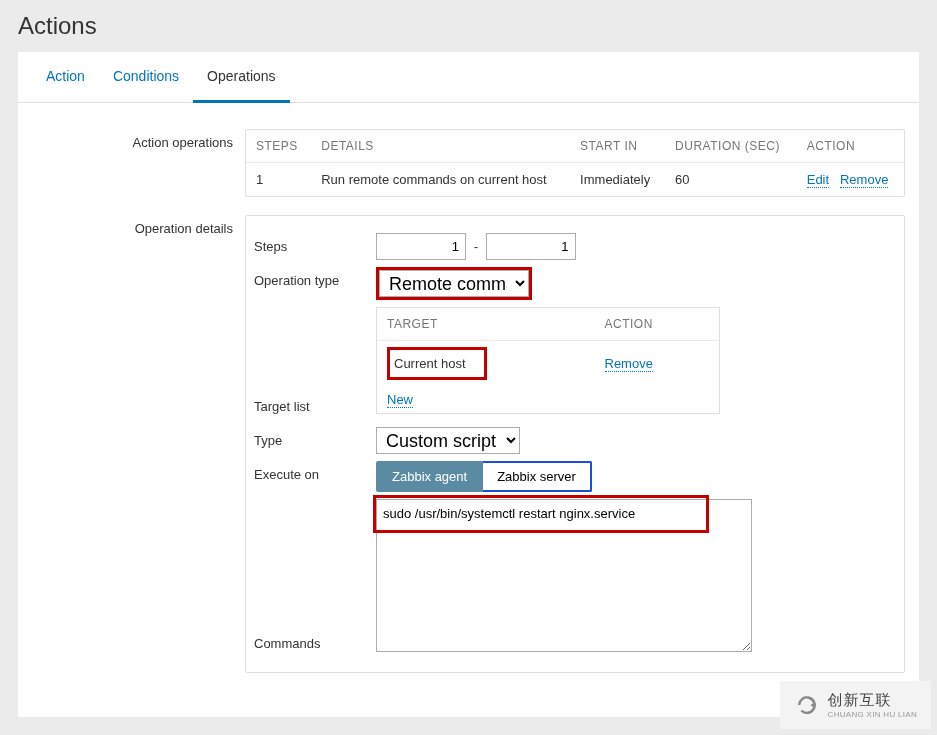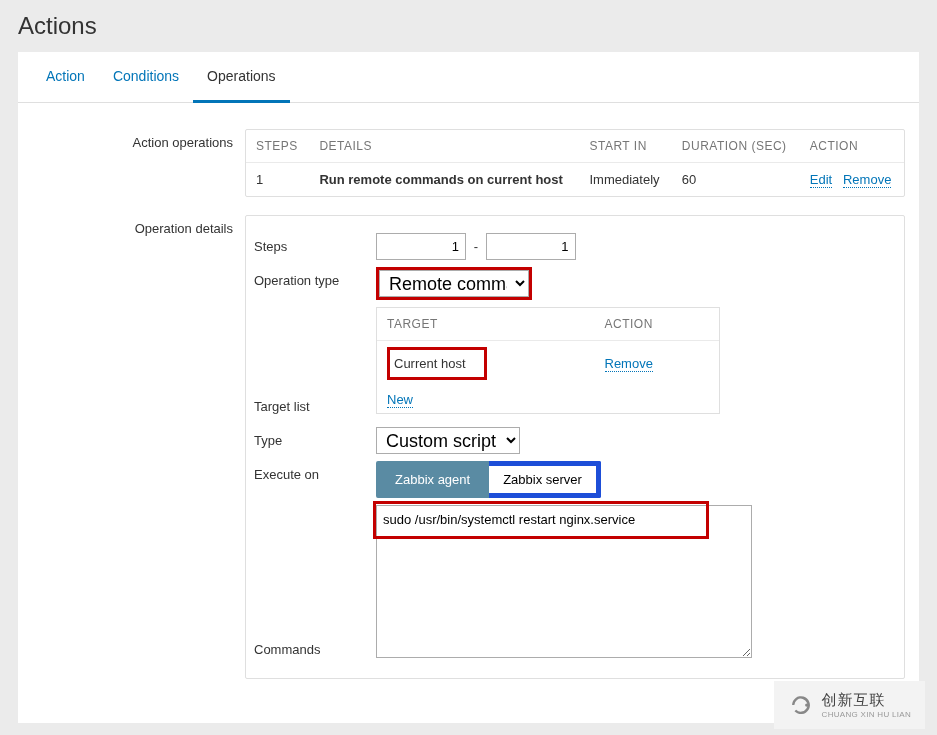--- a/index.html
+++ b/index.html
@@ -26,29 +26,29 @@
 .dlabel{width:122px;padding-top:6px;font-size:13px}
 .dfield{flex:1}
 .dash{margin:0 4px}
 select{border:1px solid #acacac;height:27px;padding:0 5px;font-size:18px;background:#fff}
 .highlight{border:3px solid #c30000;display:inline-block}
 .target-table{border:1px solid #dfdfdf;width:344px;margin-bottom:6px}
 .target-table table{width:100%;border-collapse:collapse}
 .target-table th{text-align:left;padding:9px 10px;color:#767676;font-weight:400;font-size:12px;letter-spacing:.5px;border-bottom:1px solid #eaeaea}
 .target-table td{padding:6px 10px;font-size:13px}
 .seg{display:inline-flex}
-.seg button{border:5px solid #1d4ed8;background:#fff;padding:6px 14px;font-size:13px;cursor:pointer}
+.seg button{border:2px solid #1d4ed8;background:#fff;padding:6px 14px;font-size:13px;cursor:pointer}
 .seg button:first-child{border-radius:2px 0 0 2px}
 .seg button:last-child{border-radius:0 2px 2px 0;border-left:none}
 .seg button.on{background:#5a8ba3;color:#fff;border-color:#5a8ba3}
 textarea{border:1px solid #acacac;width:376px;height:153px;padding:6px;font-size:13px;resize:both}
 .cmd-hl{position:relative}
 .cmd-hl::after{content:"";position:absolute;left:-3px;top:-4px;width:330px;height:32px;border:3px solid #c30000;pointer-events:none}
 .new-hl{margin-top:16px}
-.watermark{position:fixed;right:12px;bottom:6px;background:#f3f3f3;padding:10px 14px;display:flex;align-items:center;gap:8px;font-size:12px;color:#666}
+.watermark{position:fixed;right:6px;bottom:6px;background:#f3f3f3;padding:10px 14px;display:flex;align-items:center;gap:8px;font-size:12px;color:#666}
 .watermark svg{width:26px;height:26px}
 .wm-cn{font-size:15px;color:#444;letter-spacing:1px}
 .wm-en{font-size:8px;color:#999;letter-spacing:.3px}
 </style>
 </head>
 <body>
 
 <h1 class="page-title">Actions</h1>
 
 <div class="panel">
@@ -71,21 +71,21 @@
               <th>STEPS</th>
               <th>DETAILS</th>
               <th>START IN</th>
               <th>DURATION (SEC)</th>
               <th>ACTION</th>
             </tr>
               </thead>
             <tbody>
               <tr>
                 <td>1</td>
-                <td style="font-weight:bold">Run remote commands on current host</td>
+                <td style="font-weight:normal">Run remote commands on current host</td>
                 <td>Immediately</td>
                 <td>60</td>
                 <td>
                   <span class="link">Edit</span>
                   &nbsp;
                   <span class="link">Remove</span>
                 </td>
               </tr>
             </tbody>
           </table>

